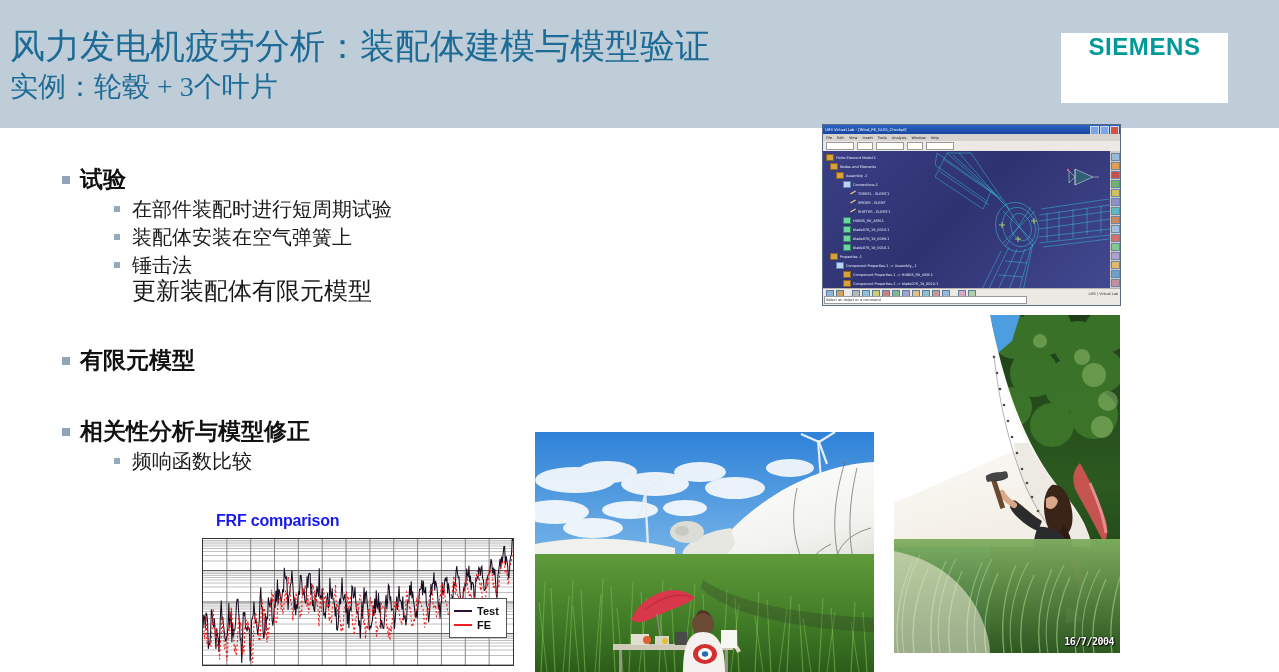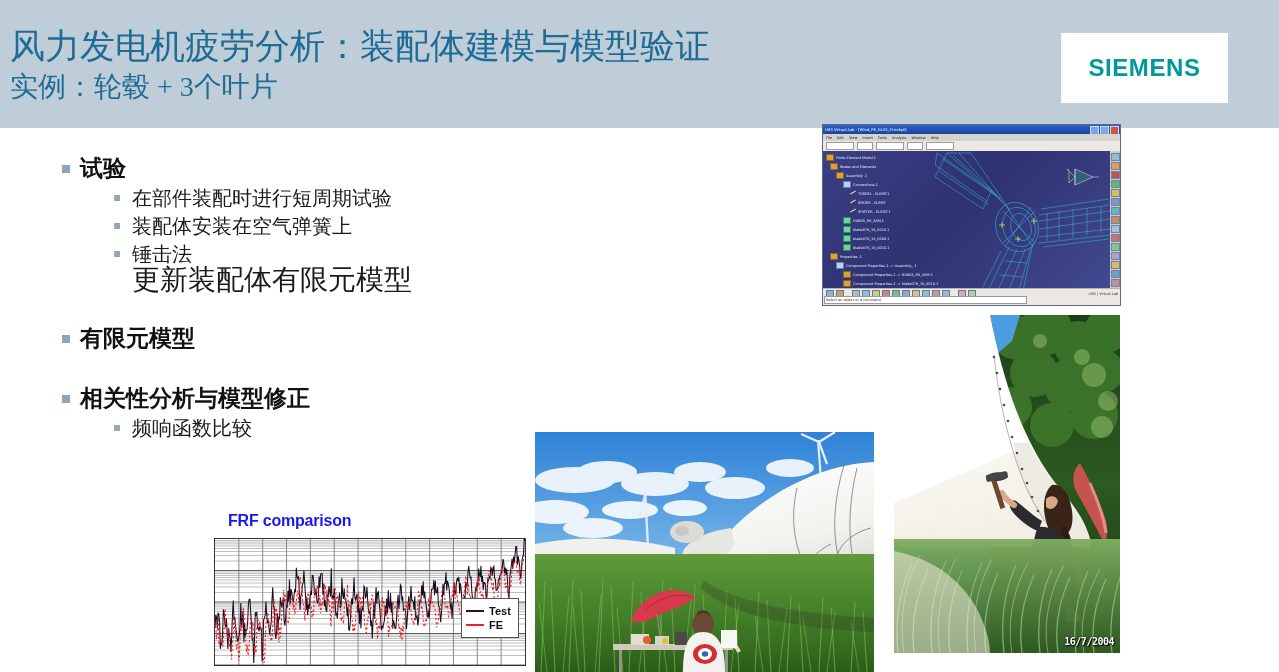--- a/index.html
+++ b/index.html
@@ -46,21 +46,20 @@
   }
 
   .logo-box {
     position: absolute;
     left: 1061px;
     top: 33px;
     width: 167px;
     height: 70px;
     background: #ffffff;
     display: flex;
-    align-items: center;
     justify-content: center;
   }
   .logo-text {
     font-family: "Liberation Sans", "DejaVu Sans", sans-serif;
     font-weight: bold;
     font-size: 24px;
     letter-spacing: 0.6px;
     color: #009999;
   }
 
@@ -71,21 +70,21 @@
     top: 150px;
     width: 700px;
   }
   .b1 {
     position: relative;
     padding-left: 20px;
     font-size: 23px;
     font-weight: bold;
     color: #111111;
     line-height: 30px;
-    margin-top: 4px;
+    margin-top: 15px;
   }
   .b1::before {
     content: "";
     position: absolute;
     left: 2px;
     top: 11px;
     width: 8px;
     height: 8px;
     background: #8fa4b8;
   }
@@ -290,21 +289,21 @@
   .cae-statusright {
     position: absolute;
     right: 2px; bottom: 9px;
     font-size: 3.5px;
     color: #333;
   }
 
   
   .frf-wrap {
     position: absolute;
-    left: 208px;
+    left: 196px;
     top: 512px;
     width: 324px;
     height: 160px;
   }
   .frf-title {
     position: absolute;
     left: 20px;
     top: 0;
     font-family: "Liberation Sans", "DejaVu Sans", sans-serif;
     font-weight: bold;
@@ -397,21 +396,21 @@
 <div class="logo-box">
   <span class="logo-text">SIEMENS</span>
 </div>
 
 <div class="bullets">
 
   <div class="b1">试验</div>
   <div class="b2">在部件装配时进行短周期试验</div>
   <div class="b2">装配体安装在空气弹簧上</div>
   <div class="b2">锤击法</div>
-  <div style="padding-left:72px;font-size:28px;line-height:24px;color:#1a1a1a;">更新装配体有限元模型</div>
+  <div style="padding-left:72px;font-size:24px;line-height:24px;color:#1a1a1a;">更新装配体有限元模型</div>
 
   <div class="gap-lg"></div>
 
   <div class="b1">有限元模型</div>
 
   <div class="gap-md"></div>
 
   <div class="b1">相关性分析与模型修正</div>
   <div class="b2">频响函数比较</div>
 </div>

